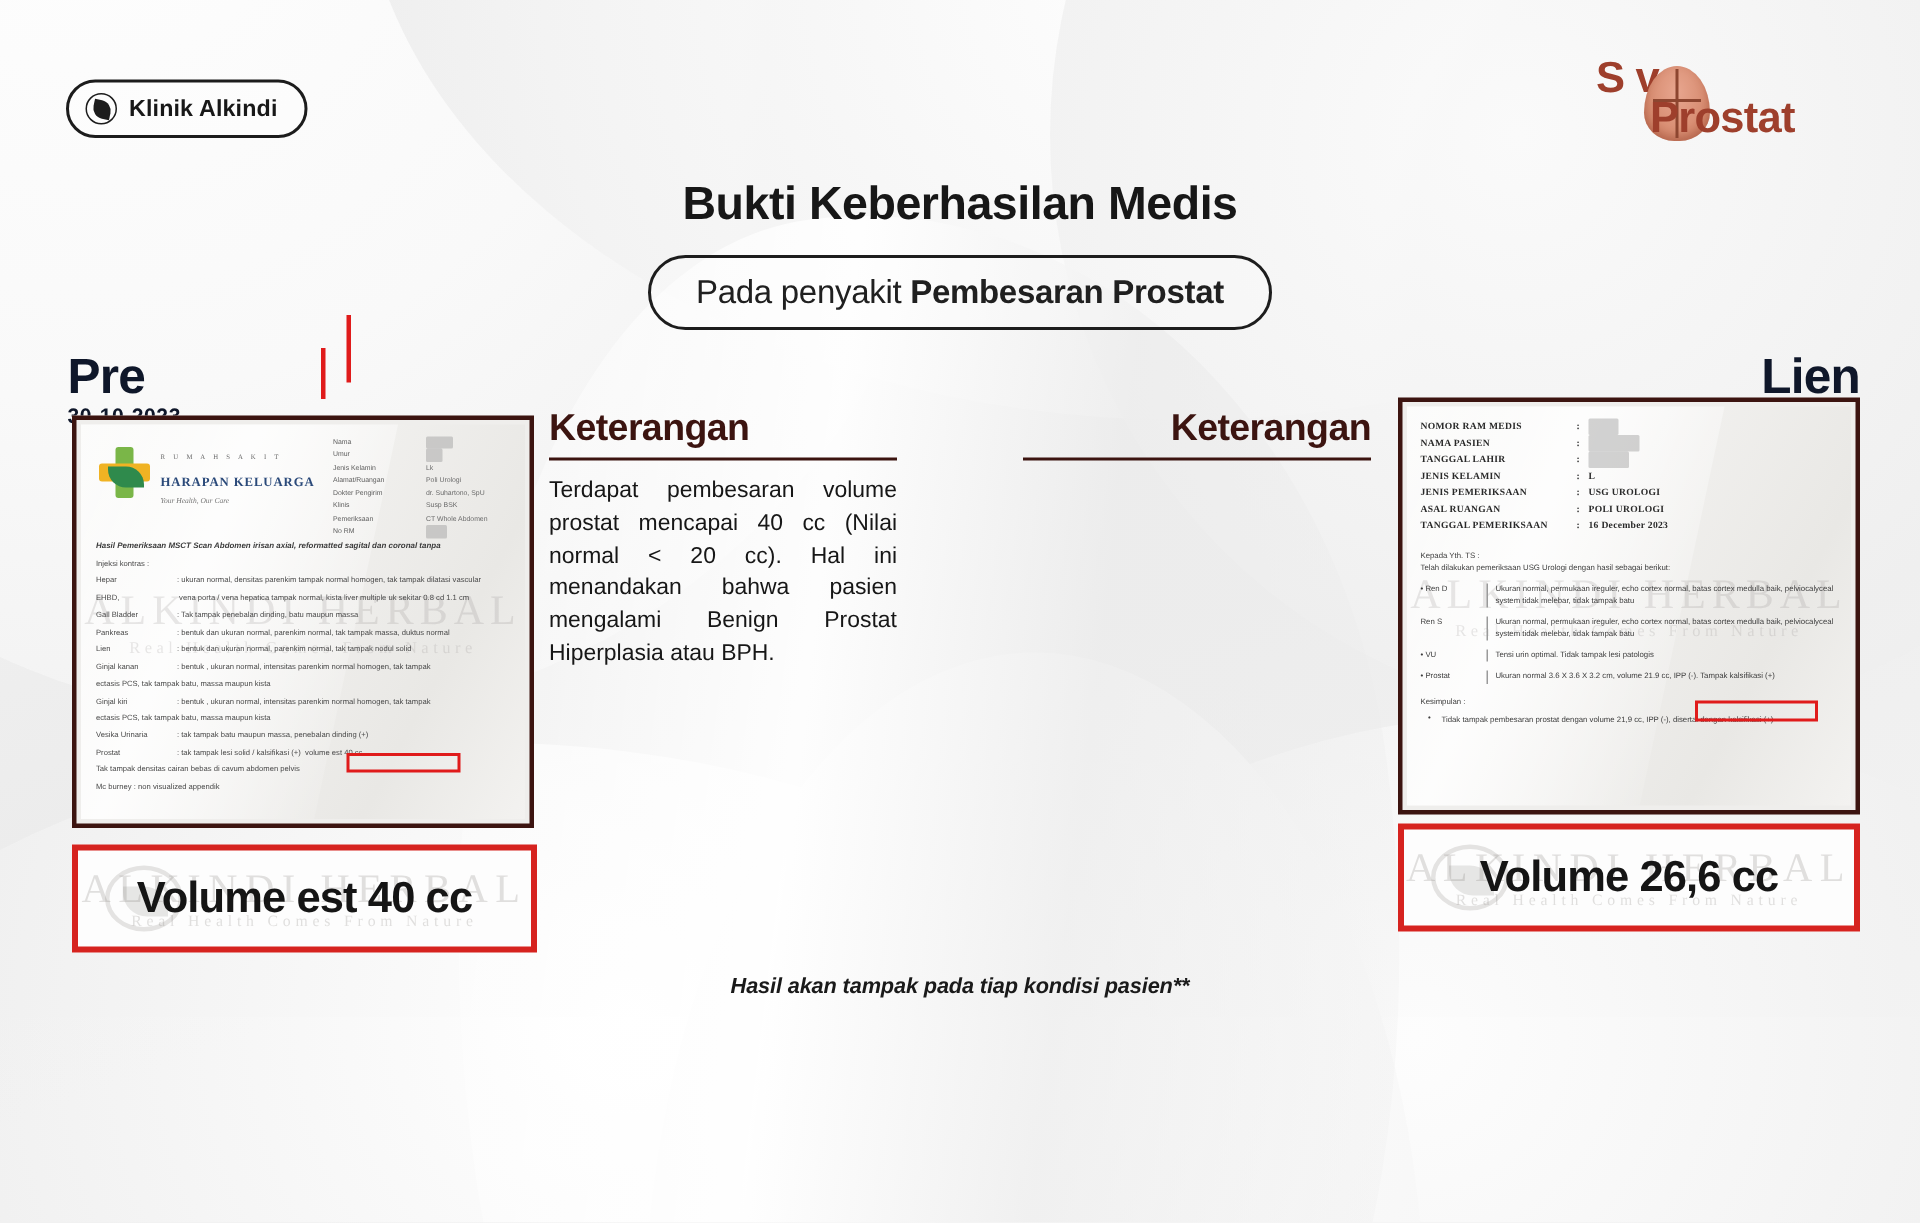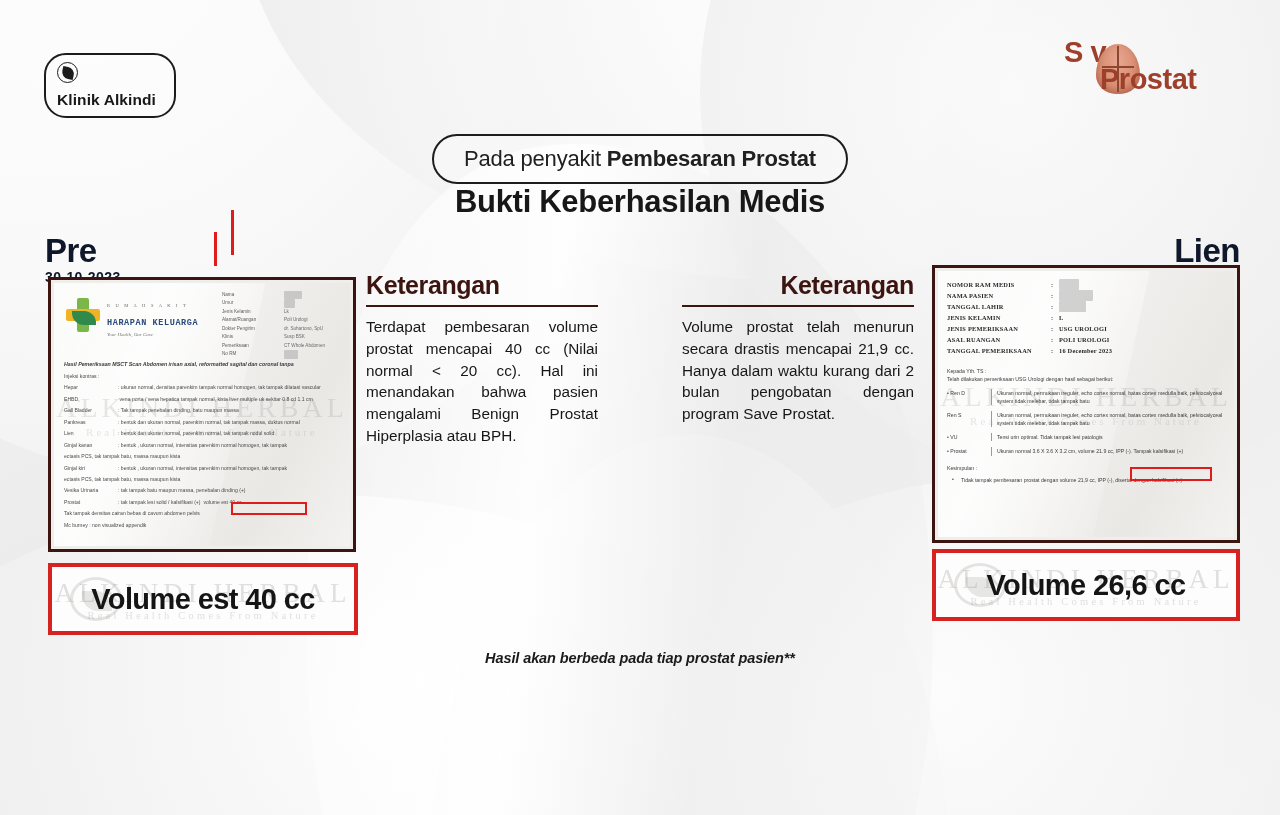--- a/index.html
+++ b/index.html
@@ -44,26 +44,25 @@
     left: 300px; top: 140px;
     background: linear-gradient(105deg, rgba(255,255,255,0) 0%, rgba(255,255,255,.9) 38%, rgba(236,236,236,.75) 60%, rgba(255,255,255,0) 100%);
     border-radius: 48% 52% 55% 45% / 60% 40% 60% 40%;
     transform: rotate(-8deg);
   }
 
   
   #clinic-badge {
     position: absolute;
     left: 44px; top: 53px;
-    display: flex; gap: 8px;
+    display: flex; align-items: center; gap: 8px;
     padding: 7px 18px 7px 11px;
     border: 2px solid #1c1c1c;
     border-radius: 22px;
     background: rgba(255,255,255,.35);
-    flex-direction: column;
   }
   #clinic-badge .label {
     font-size: 15.5px; font-weight: bold; color: #181818; letter-spacing: .1px;
   }
   .leaf-mark {
     width: 21px; height: 21px; border-radius: 50%;
     border: 1.8px solid #1c1c1c; position: relative; flex: none;
   }
   .leaf-mark::after {
     content: ""; position: absolute; left: 3.5px; top: 4px;
@@ -162,21 +161,21 @@
   .cross-logo::after {
     content: ""; position: absolute; left: 0; top: 11px; width: 34px; height: 12px;
     background: #f0b323; border-radius: 2px;
   }
   .cross-swirl {
     position: absolute; left: 6px; top: 13px; width: 24px; height: 14px;
     background: #2f8a4c; border-radius: 0 12px 0 12px; z-index: 2;
   }
   .lh-text { line-height: 1.15; }
   .lh-text .lh1 { font-family: "Liberation Serif", serif; font-size: 4.5px; letter-spacing: 2.2px; color: #6b6b6b; }
-  .lh-text .lh2 { font-family: Liberation Mono, monospace; font-size: 8.5px; letter-spacing: .6px; color: #2b4a7a; font-weight: bold; }
+  .lh-text .lh2 { font-family: Liberation Serif, serif; font-size: 8.5px; letter-spacing: .6px; color: #2b4a7a; font-weight: bold; }
   .lh-text .lh3 { font-family: "Liberation Serif", serif; font-size: 5px; font-style: italic; color: #777; margin-top: 2px; }
 
   
   .pat-table {
     position: absolute; left: 168px; top: 8px;
     font-size: 4.6px; line-height: 1.85; color: #5d5d5d;
     display: grid; grid-template-columns: 56px 1fr; column-gap: 6px;
   }
   .pat-table .k { white-space: nowrap; }
   .pat-table .v { white-space: nowrap; color: #6a6a6a; }
@@ -312,24 +311,24 @@
   <span class="label">Klinik Alkindi</span>
 </div>
 
 <div id="brand-logo">
   <span class="row1">S  ve</span>
   <span class="prostate-glyph"></span>
   <span class="row2">Prostat</span>
 </div>
 
 <div id="title-block">
+  <div id="main-title">Bukti Keberhasilan Medis</div>
   <div id="subtitle-pill">
     <span>Pada penyakit </span><b>Pembesaran Prostat</b>
   </div>
-  <div id="main-title">Bukti Keberhasilan Medis</div>
 </div>
 
 <div id="pre-label" class="side-label">
   <div class="big">Pre</div>
   <div class="date">30-10-2023</div>
 </div>
 
 <div id="post-label" class="side-label">
   <div class="big">Lien</div>
   <div class="date">16-12-2023</div>
@@ -480,16 +479,15 @@
 
 <div id="ket-left" class="keterangan">
   <div class="k-title">Keterangan</div>
   <div class="k-rule"></div>
   <div class="k-body">Terdapat pembesaran volume prostat mencapai 40 cc (Nilai normal &lt; 20 cc). Hal ini menandakan bahwa pasien mengalami Benign Prostat Hiperplasia atau BPH.</div>
 </div>
 
 <div id="ket-right" class="keterangan">
   <div class="k-title">Keterangan</div>
   <div class="k-rule"></div>
-  <div class="k-body">Volume prostat telah menurun secara drastis mencapai 21,9 cc. Hanya dalam waktu kurang dari 2 bulan pengobatan dengan program Save Prostat.</div>
-</div>
-
-<div id="footer-note">Hasil akan berbeda pada tiap prostat pasien**</div>
+</div>
+
+<div id="footer-note">Hasil akan tampak pada tiap kondisi pasien**</div>
 
 </body></html>

